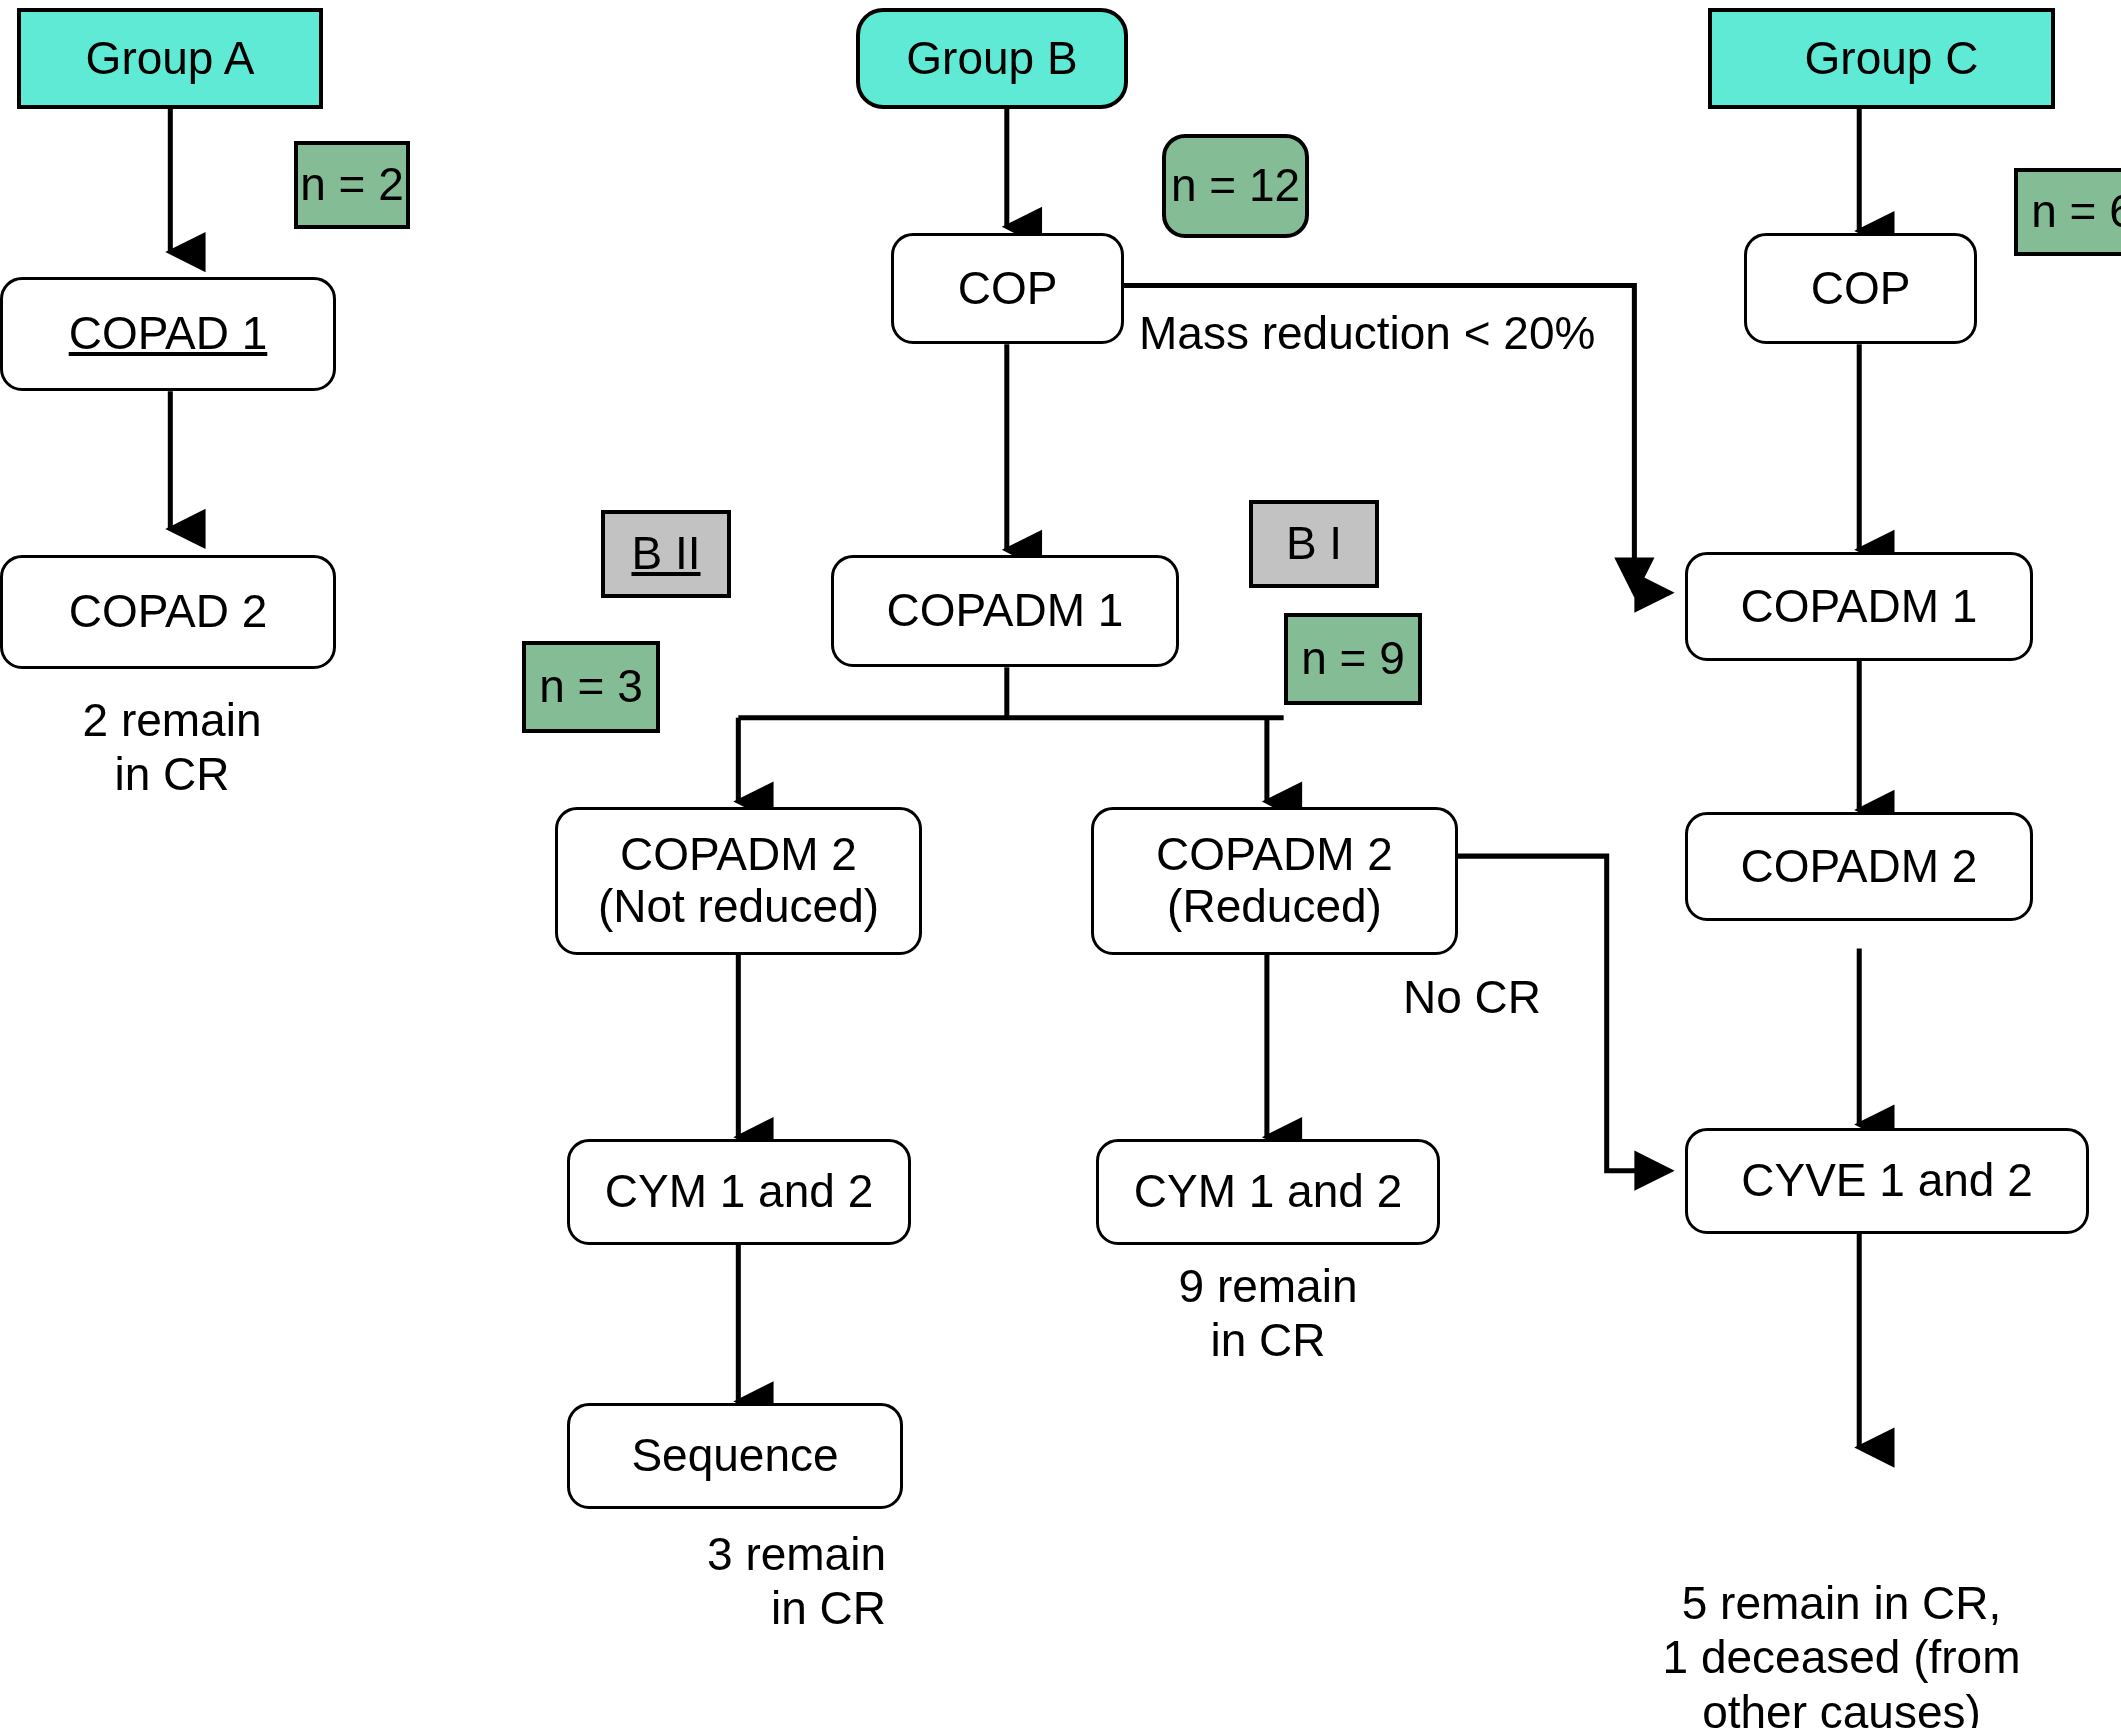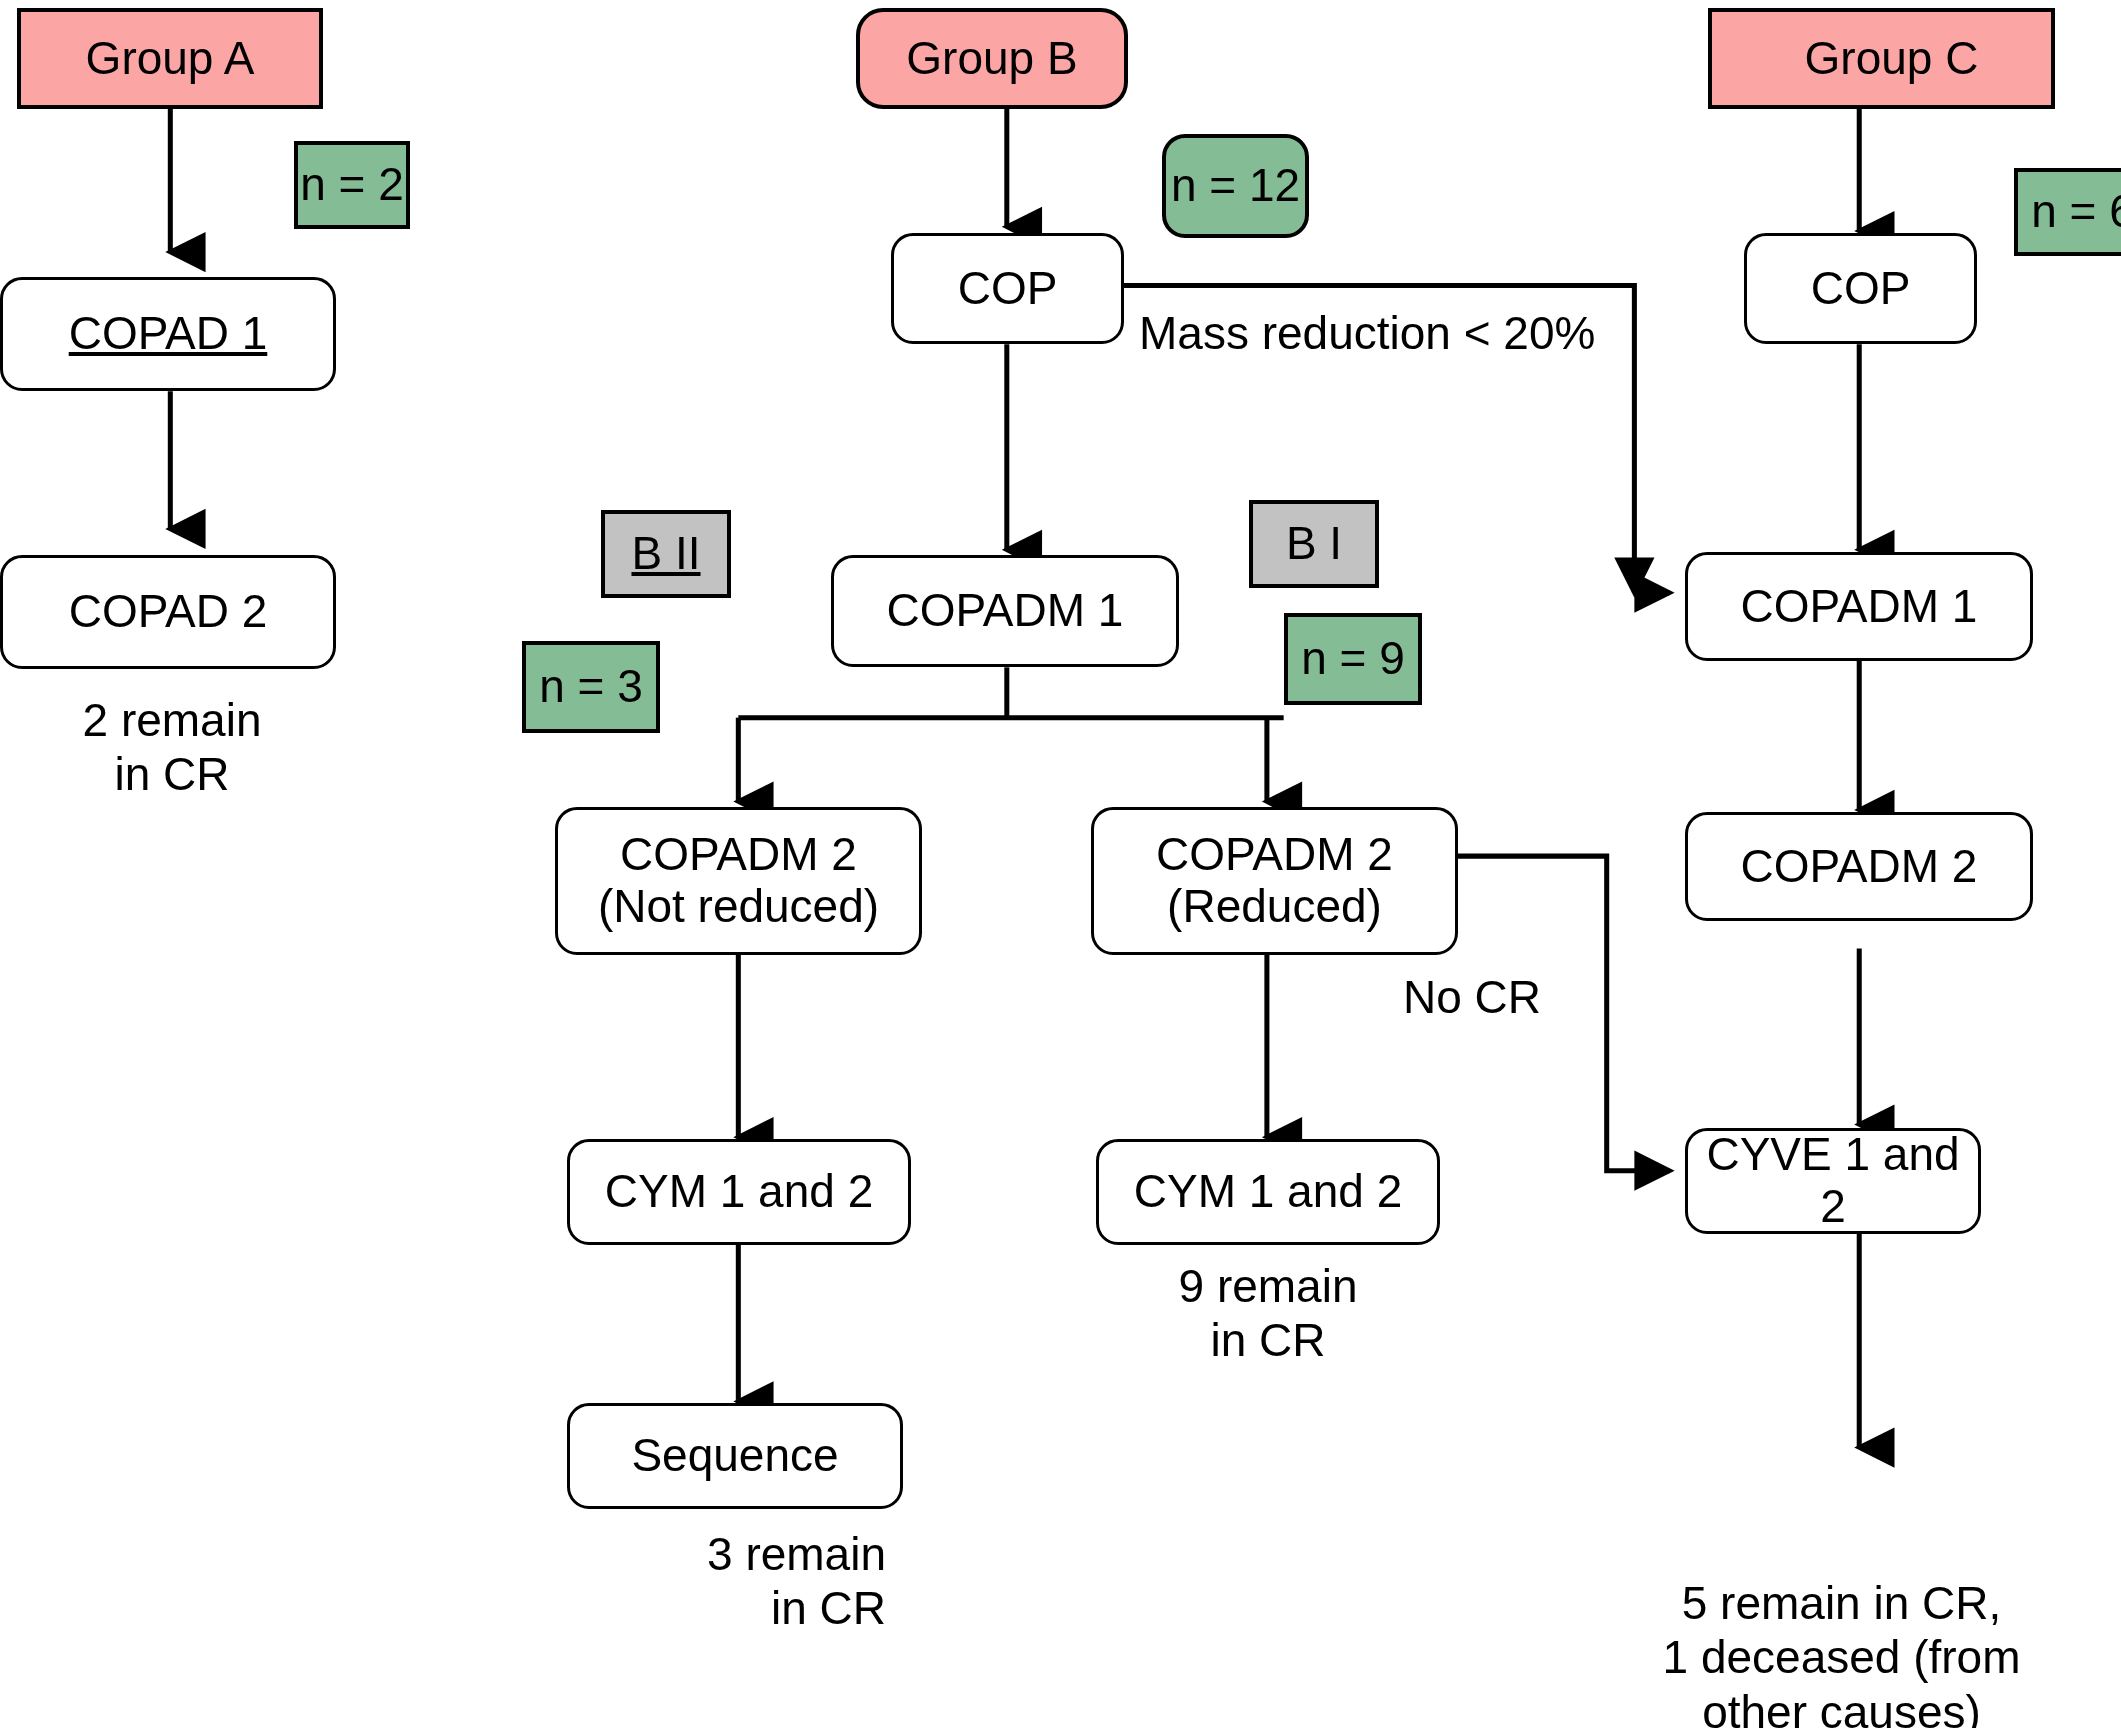--- a/index.html
+++ b/index.html
@@ -31,21 +31,21 @@
     box-sizing: border-box;
     display: flex;
     align-items: center;
     justify-content: center;
     text-align: center;
     line-height: 1.12;
     white-space: pre-line;
   }
   
   .grp {
-    background: #fca5a5;
+    background: #5eead4;
     border: 4.2px solid #000000;
     font-size: 46px;
   }
   
   .tag {
     background: #c2c2c2;
     border: 4.2px solid #000000;
     font-size: 46px;
   }
   
@@ -227,21 +227,21 @@
   </div>
 
   <div class="node box" style="left:1685px; top:552px; width:348px; height:109px;">
     <span>COPADM 1</span>
   </div>
 
   <div class="node box" style="left:1685px; top:812px; width:348px; height:109px;">
     <span>COPADM 2</span>
   </div>
 
-  <div class="node box" style="left:1685px; top:1128px; width:296px; height:106px;">
+  <div class="node box" style="left:1685px; top:1128px; width:404px; height:106px;">
     <span>CYVE 1 and 2</span>
   </div>
 
 
   <div class="cap" style="left:1619px; top:1576px; width:445px;">5 remain in CR,
 1 deceased (from
 other causes)</div>
 
 </div>
 

